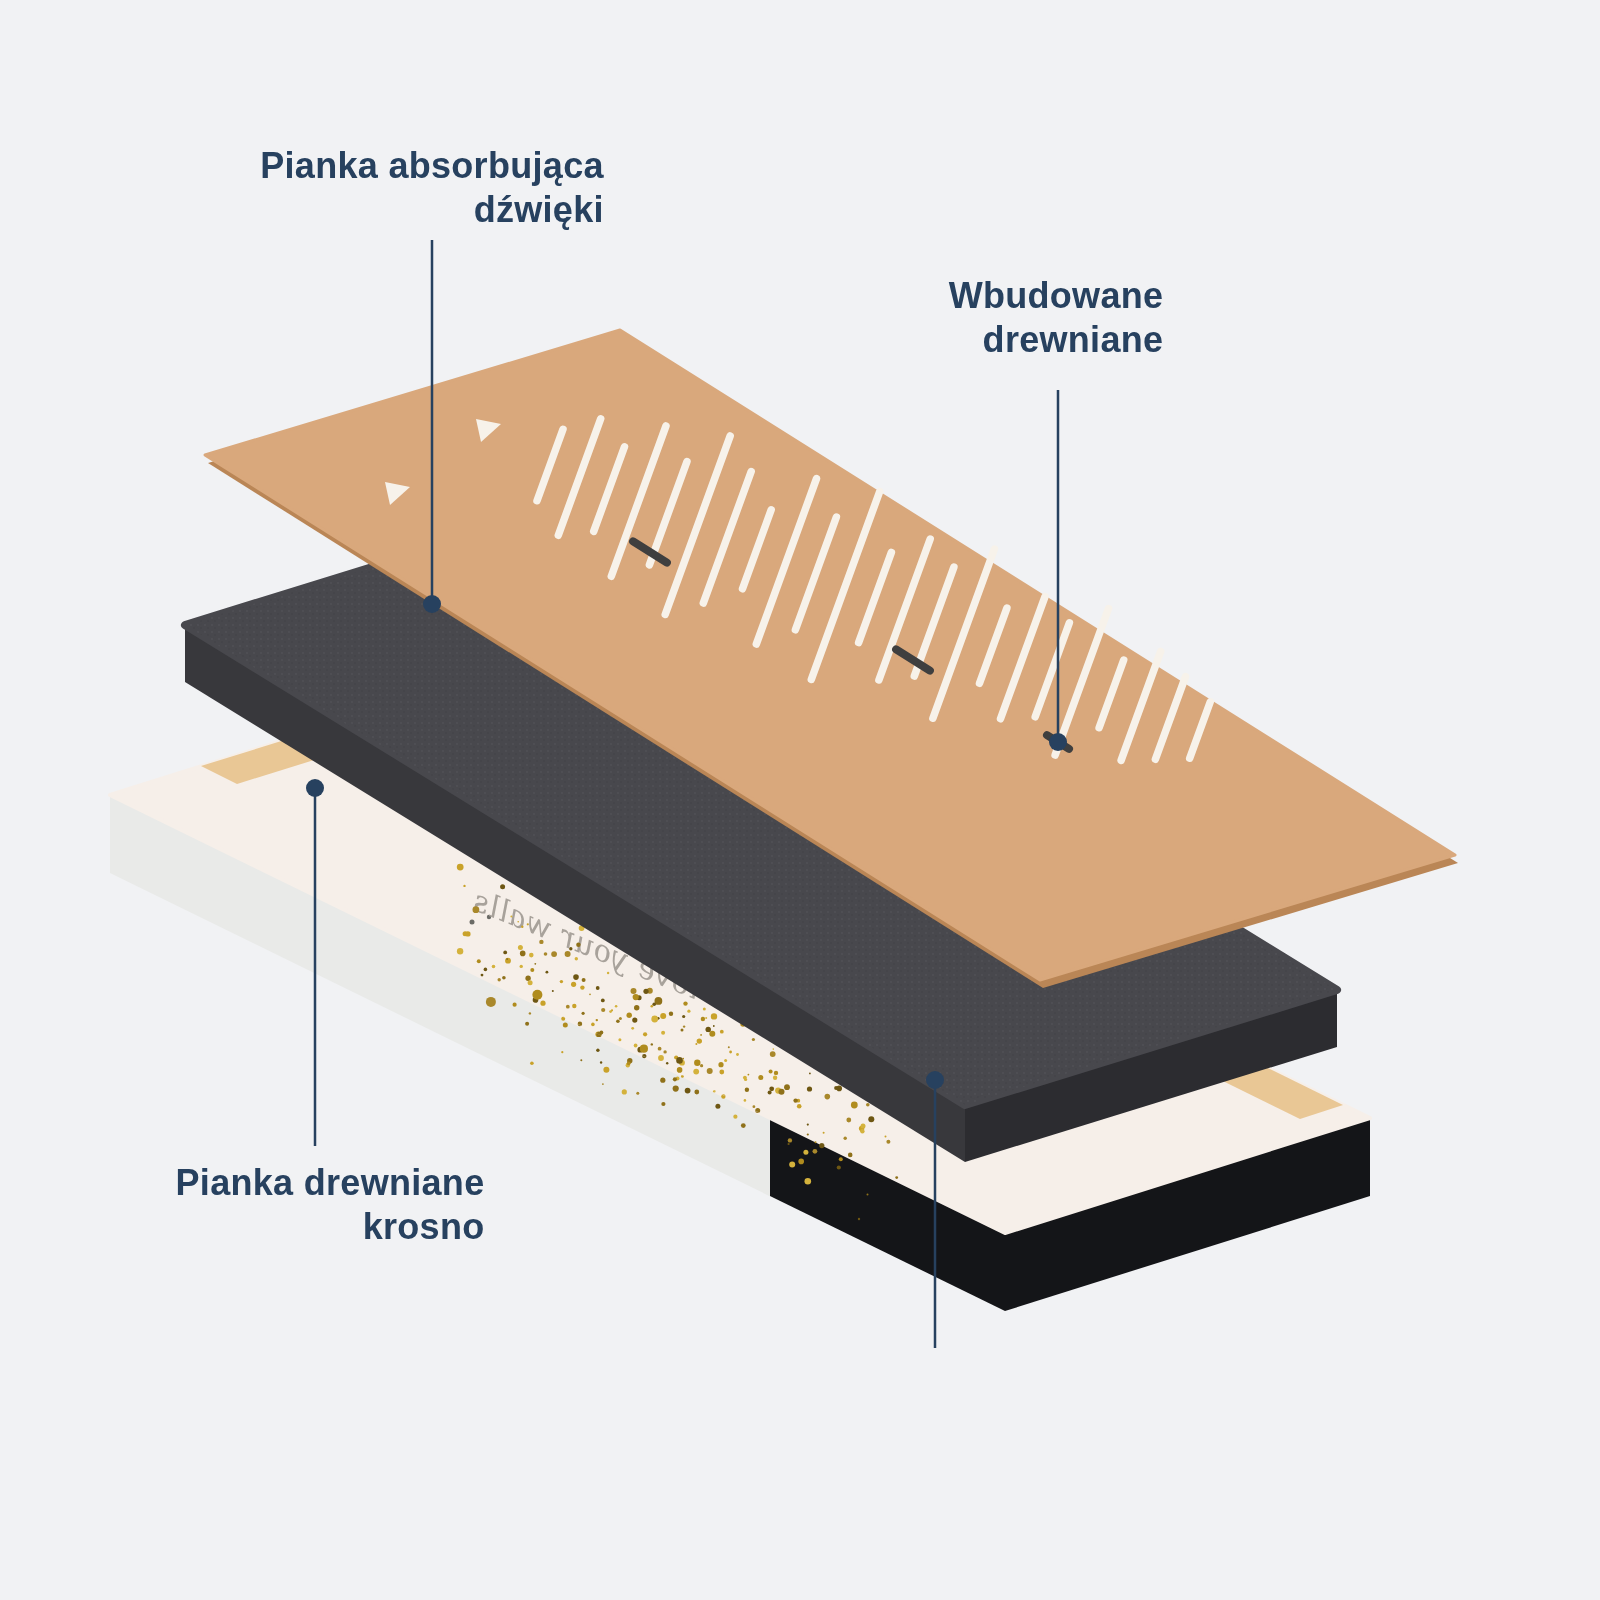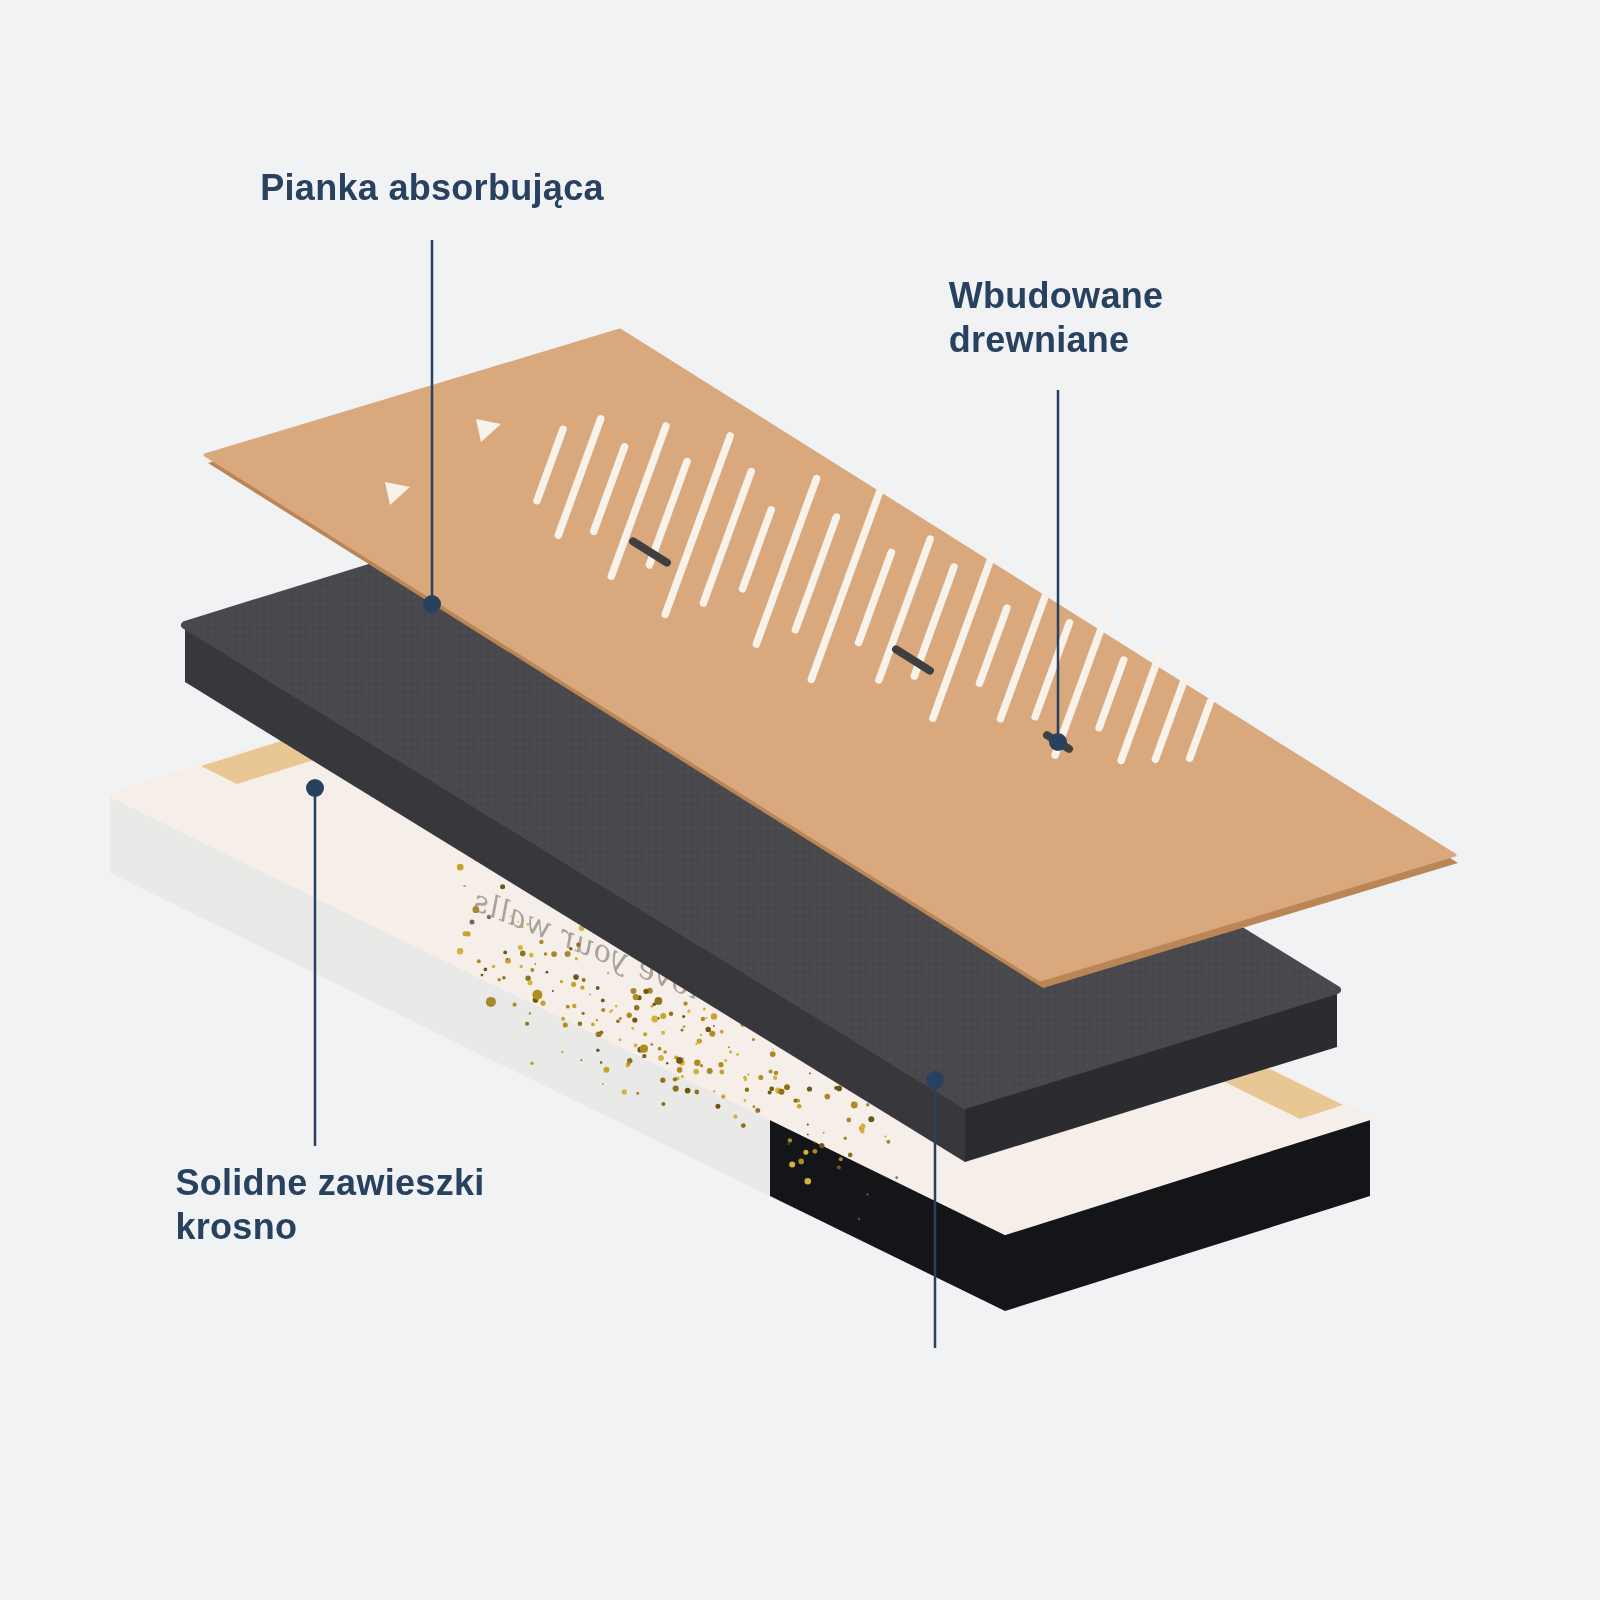--- a/index.html
+++ b/index.html
@@ -8,21 +8,21 @@
     --foam_top:#48484d; --foam_side_l:#38383c; --foam_side_r:#2c2c30;
     --canvas_top:#f6efe9; --canvas_side_white:#e9eae8; --canvas_side_black:#141518;
     --wood:#e9c795; --gold:#b08c1e;
   }
   html,body{margin:0;padding:0;}
   body{background:var(--page_bg);font-family:"Liberation Sans",sans-serif;}
   .stage{position:relative;width:1600px;height:1600px;background:var(--page_bg);overflow:hidden;}
   .stage svg{position:absolute;left:0;top:0;}
   .label{
     position:absolute;transform:translate(-50%,-50%);
-    text-align:left;color:var(--label_text);
+    text-align:right;color:var(--label_text);
     font-size:36px;font-weight:600;line-height:1.22;letter-spacing:.3px;
     white-space:nowrap;
   }
   .label span{display:block;}
   .slot-line{stroke:var(--slot);stroke-width:7.5;stroke-linecap:round;}
   .slot-dark{stroke:var(--slot_dark);stroke-width:8;stroke-linecap:round;}
   .callout-line{stroke:var(--callout);stroke-width:2.5;}
   .callout-dot{fill:var(--callout);}
 </style>
 </head>
@@ -340,23 +340,24 @@
       <line class="callout-line" x1="315" y1="790" x2="315" y2="1146"></line>
       <circle class="callout-dot" cx="315" cy="788" r="9"></circle>
 
       <line class="callout-line" x1="935" y1="1082" x2="935" y2="1348"></line>
       <circle class="callout-dot" cx="935" cy="1080" r="9"></circle>
     </g>
   </svg>
 
   <div class="label" style="left:432px;top:188px">
     <span>Pianka absorbująca</span>
+    <span>dźwięki</span>
   </div>
   <div class="label" style="left:1056px;top:318px">
     <span>Wbudowane</span>
     <span>drewniane</span>
   </div>
   <div class="label" style="left:330px;top:1205px">
-    <span>Solidne zawieszki</span>
+    <span>Pianka drewniane</span>
     <span>krosno</span>
   </div>
 
 </div>
 
 </body></html>

